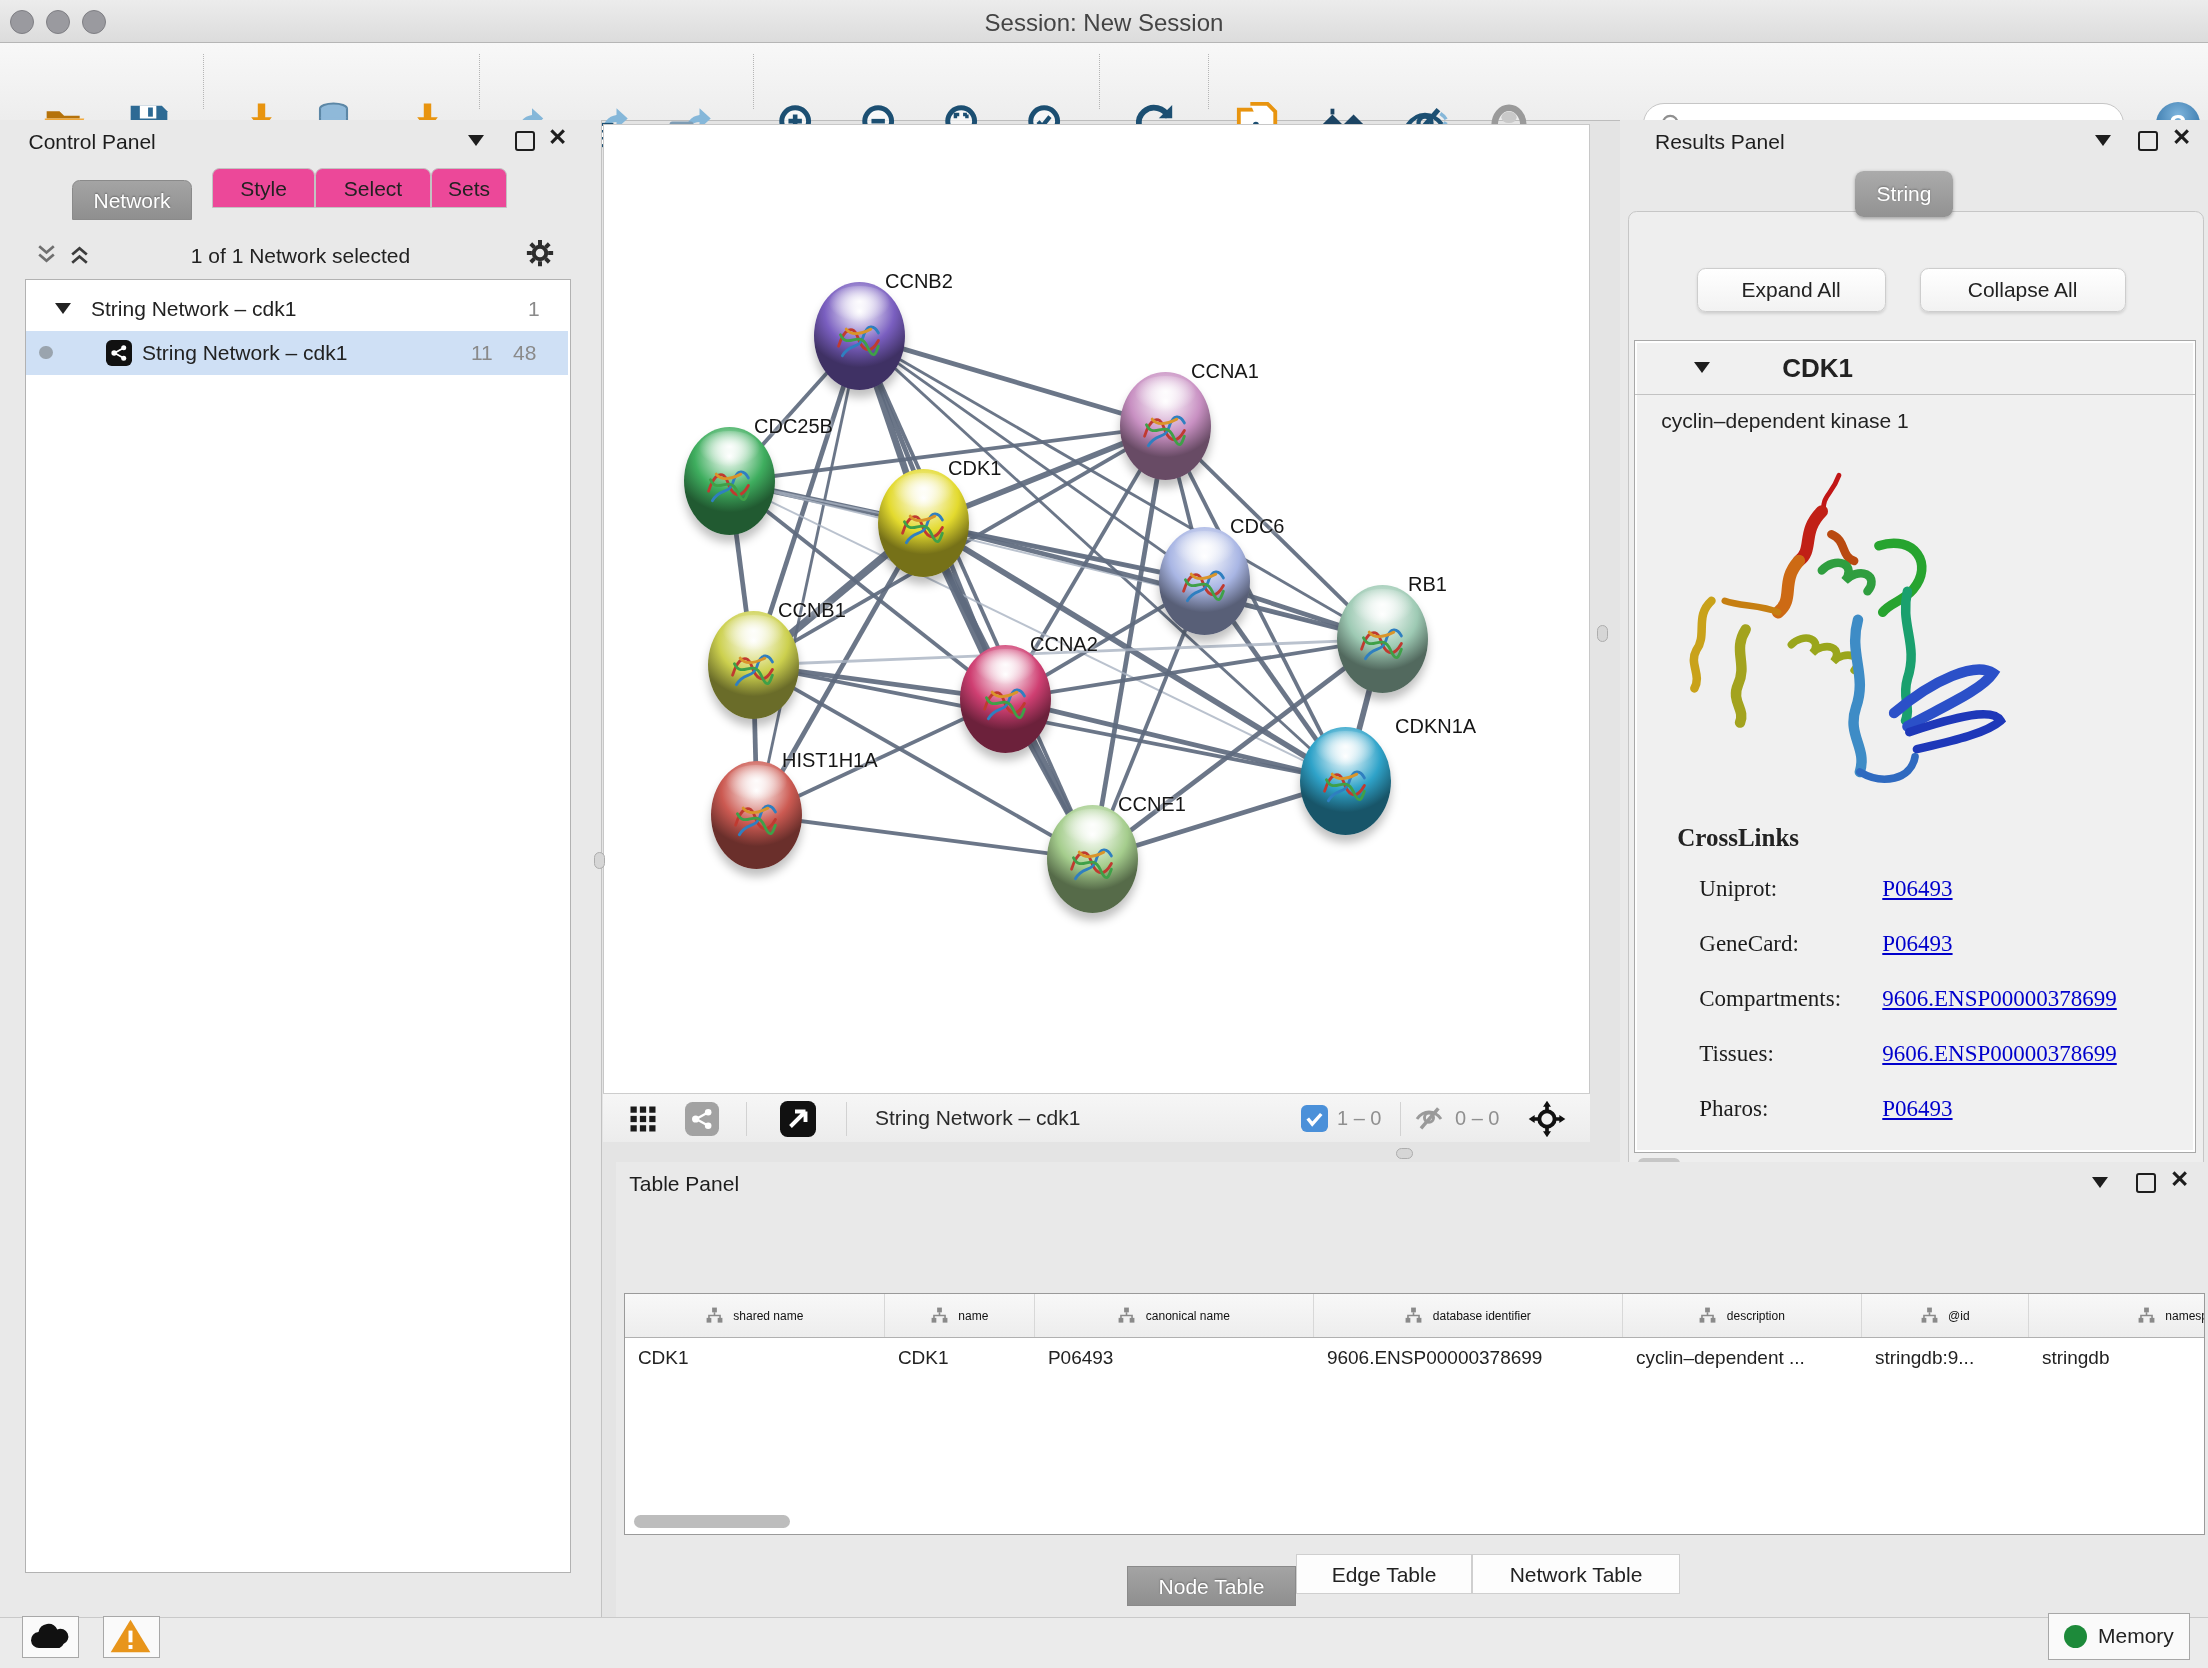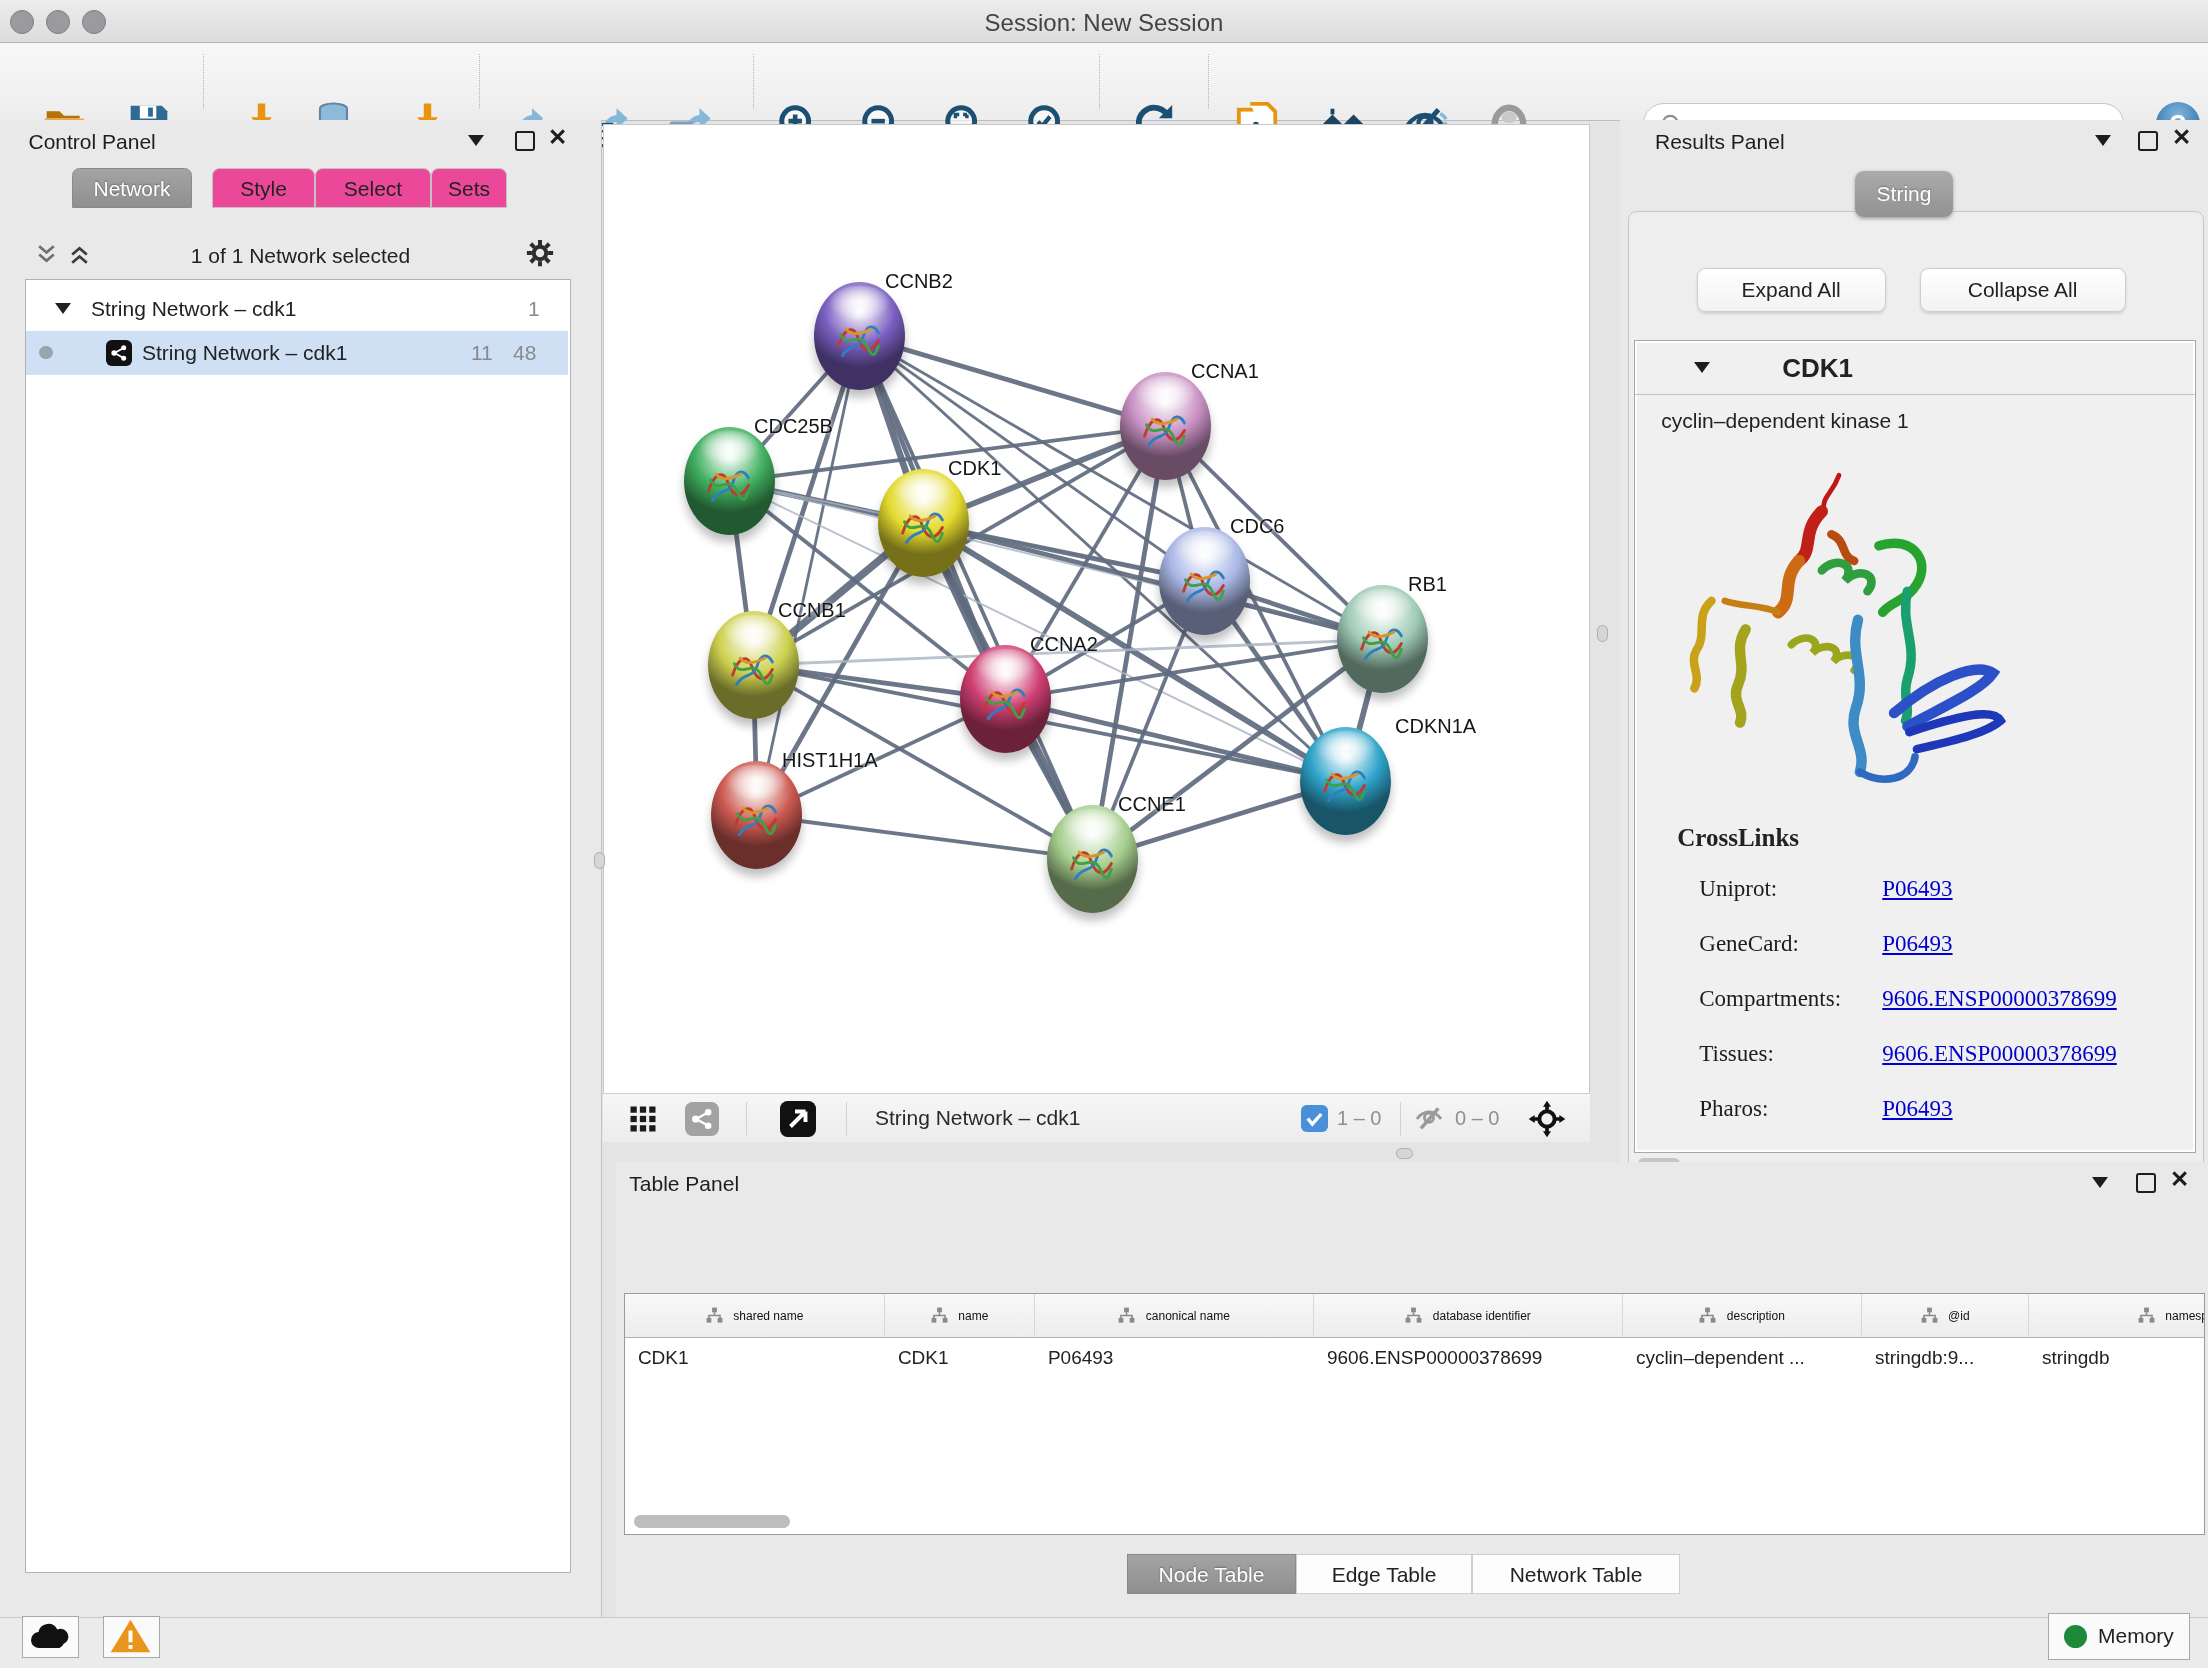--- a/index.html
+++ b/index.html
@@ -79,21 +79,21 @@
           overflow:hidden;}
   #tp-header{display:flex;height:43px;background:linear-gradient(#f8f8f8,#ededed);
           border-bottom:1.9px solid #b0b0b0;width:1712px;}
   .th{display:flex;align-items:center;justify-content:center;gap:9.5px;font-size:12px;color:#111;
       border-right:1px solid #d8d8d8;box-sizing:border-box;height:43px;}
   #tp-row{display:flex;height:40px;width:1712px;font-size:19px;}
   .td{padding-left:13.3px;display:flex;align-items:center;box-sizing:border-box;height:40px;}
   .btab{height:40px;line-height:40px;text-align:center;font-size:21px;background:#fdfdfd;
       border:1px solid #cfcfcf;box-sizing:border-box;}
   .btab.sel{background:linear-gradient(#a4a4a4,#8f8f8f);color:#fff;border-color:#8a8a8a;border-radius:0;
-      text-shadow:0 -1px 1.9px rgba(0,0,0,.35);}
+      text-shadow:0 -1px 1.9px rgba(0,0,0,.35);margin-top:12px;}
   
   #status-bar{left:0;top:1617px;width:2208px;height:51px;background:#ebebeb;border-top:1px solid #c9c9c9;}
   .sb-btn{top:-1.9px;width:55px;height:40px;background:#fafafa;border:1.9px solid #a8a8a8;}
   #mem-btn{left:2048px;top:-4.8px;width:140px;height:45px;background:#fafafa;border:1.9px solid #a8a8a8;
       font-size:21px;}
   .handle{background:#d6d6d6;border:1px solid #adadad;border-radius:5.7px;}
 </style>
 </head>
 <body>
 
@@ -259,21 +259,21 @@
   </div>
   <div id="help-btn" class="abs">?</div>
 </div>
 
 <div id="control-panel" class="abs">
   <div class="phead abs" style="left:28.5px;top:9.5px">Control Panel</div>
   <div class="tri abs" style="left:468px;top:15px"></div>
   <div class="sqbtn abs" style="left:515px;top:10.5px"></div>
   <div class="wbtn abs" style="left:548px;top:7.6px;font-weight:bold">✕</div>
 
-  <div class="tab sel abs" style="left:72px;top:48px;width:120px">Network</div>
+  <div class="tab sel abs" style="left:72px;top:60px;width:120px">Network</div>
   <div class="tab abs" style="left:212px;top:48px;width:103px">Style</div>
   <div class="tab abs" style="left:315px;top:48px;width:116px">Select</div>
   <div class="tab abs" style="left:431px;top:48px;width:76px">Sets</div>
 
   <svg class="abs" style="left:34px;top:122px" width="25" height="25" viewBox="0 0 24 24">
     <path d="M5 4l7 6 7-6M5 12l7 6 7-6" fill="none" stroke="#6f6f6f" stroke-width="2.6"></path>
   </svg>
   <svg class="abs" style="left:67px;top:122px" width="25" height="25" viewBox="0 0 24 24">
     <path d="M5 20l7-6 7 6M5 12l7-6 7 6" fill="none" stroke="#3c3c3c" stroke-width="2.6"></path>
   </svg>

